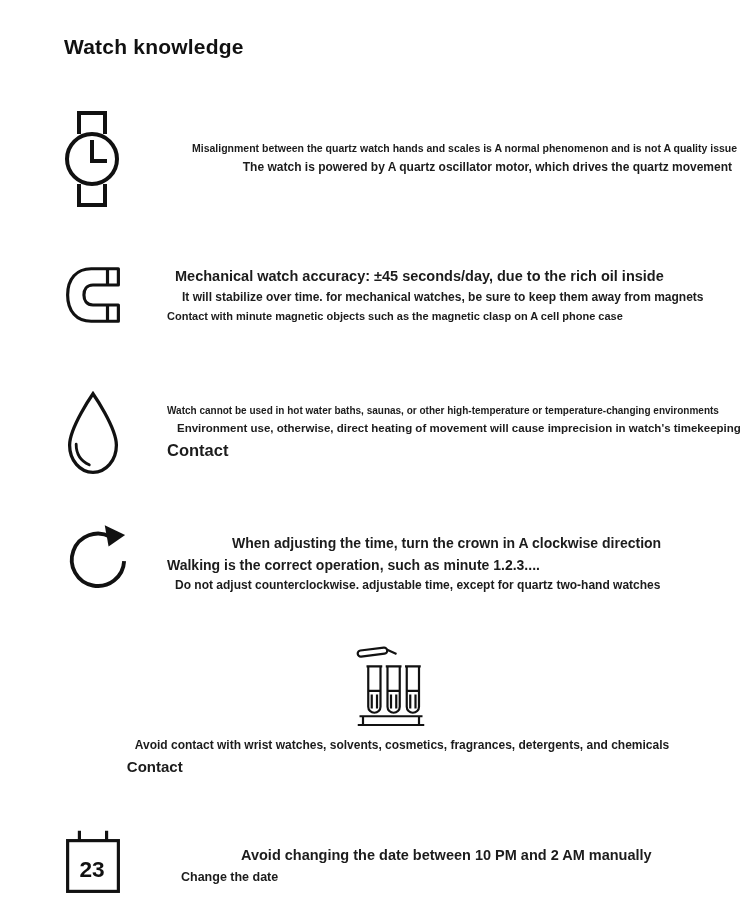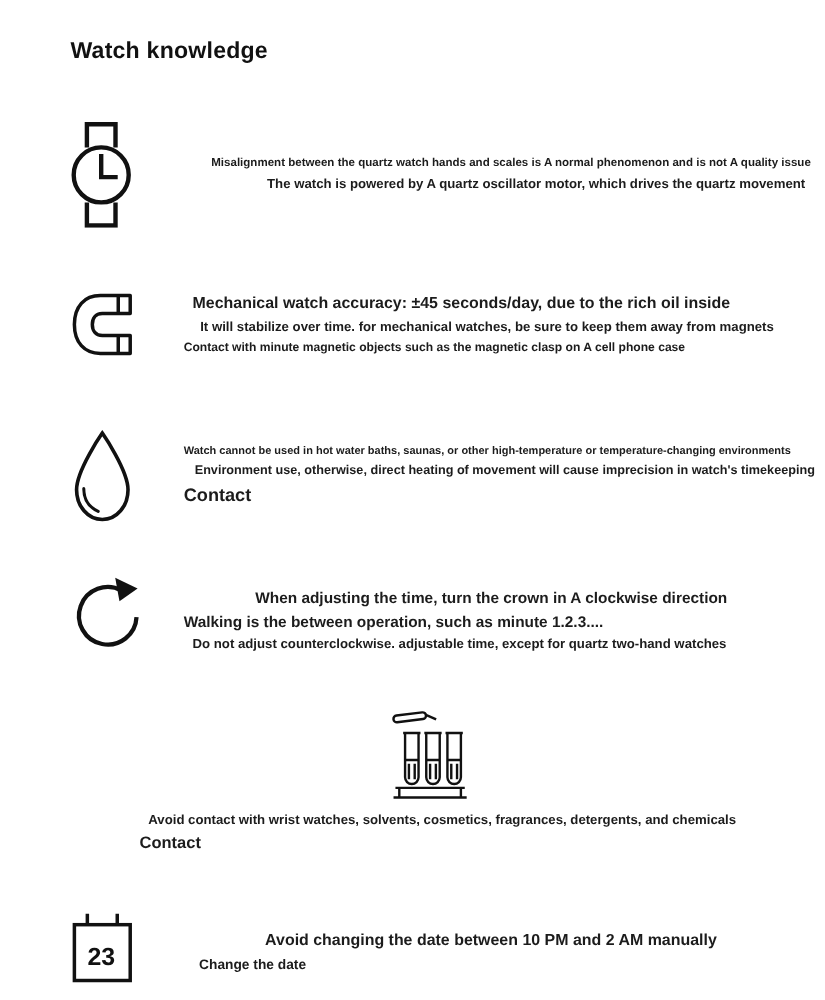--- a/index.html
+++ b/index.html
@@ -96,21 +96,21 @@
 
   <section class="row m4">
     <div class="icon-box">
       <svg width="64" height="84" viewBox="0 0 66 86" fill="none">
         <path d="M48,15 A27,27 0 1 0 62,40" stroke="#111" stroke-width="4" fill="none"></path>
         <path d="M42,3 L63,13 L46,25 Z" fill="#111" stroke="none"></path>
       </svg>
     </div>
     <div class="text-col">
       <p class="s14 i65">When adjusting the time, turn the crown in A clockwise direction</p>
-      <p class="s14">Walking is the between operation, such as minute 1.2.3....</p>
+      <p class="s14">Walking is the correct operation, such as minute 1.2.3....</p>
       <p class="s12 i8">Do not adjust counterclockwise. adjustable time, except for quartz two-hand watches</p>
     </div>
   </section>
 
   <section class="row m5">
     <div class="icon-box">
       <svg width="70" height="88" viewBox="0 0 80 98" fill="none" stroke="#111" stroke-width="2.5">
         <g transform="rotate(-7 4 8)">
           <rect x="2" y="4" width="34" height="7" rx="3.5"></rect>
           <path d="M36,7 L46,13"></path>

